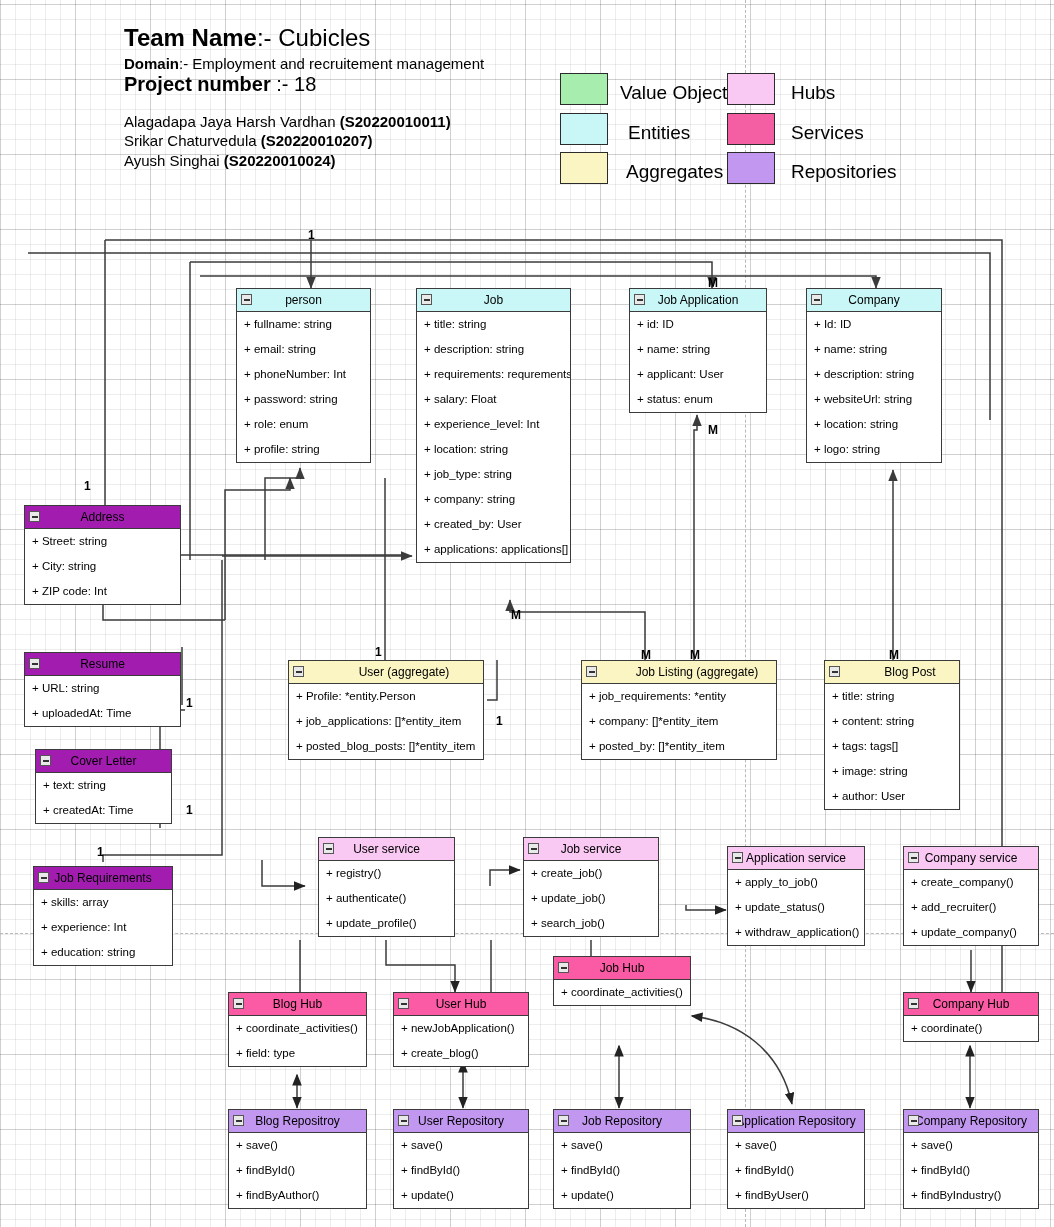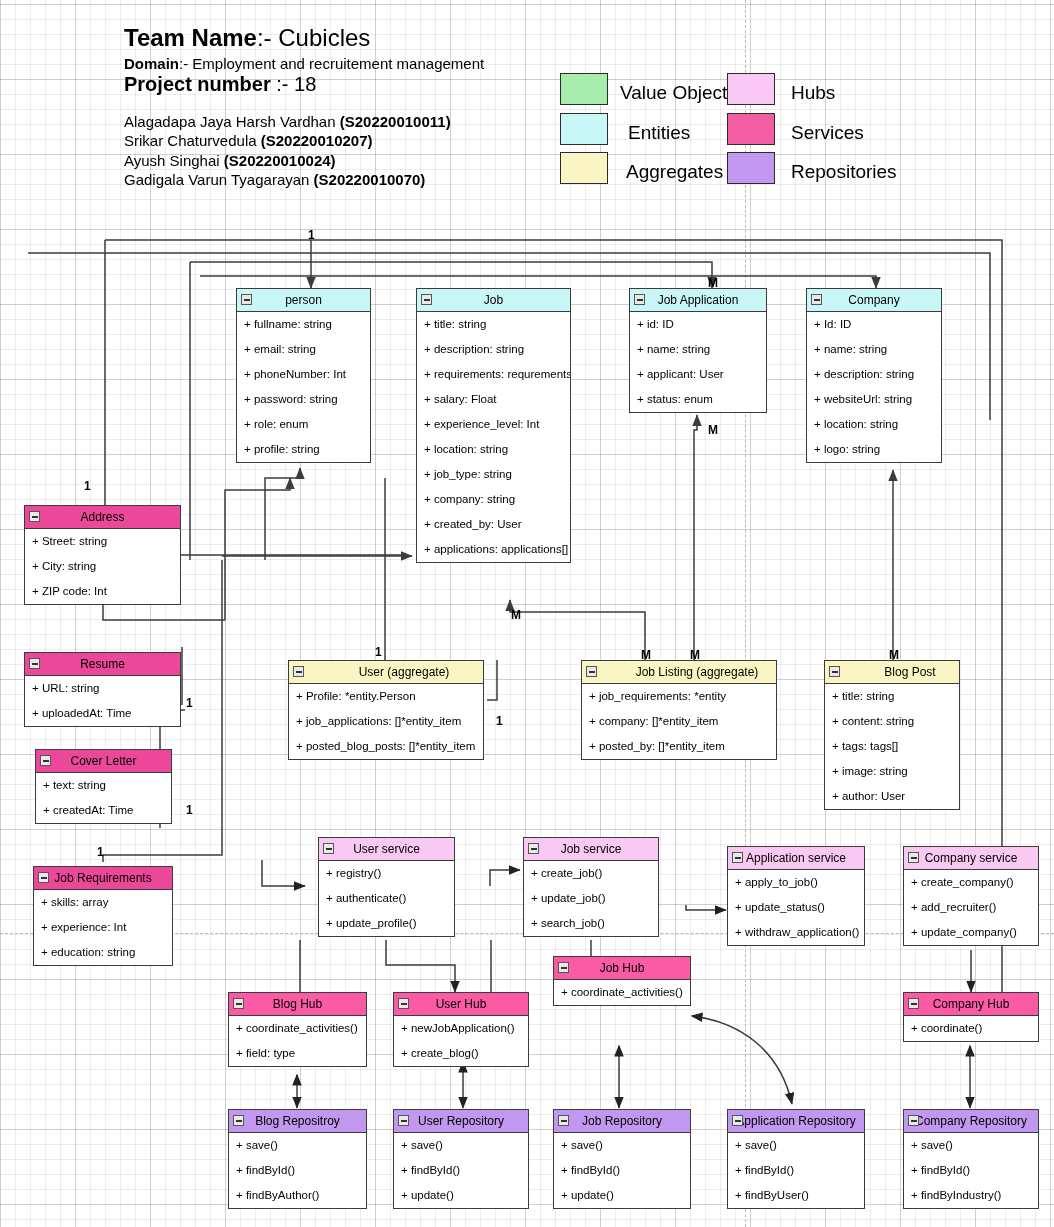--- a/index.html
+++ b/index.html
@@ -68,21 +68,21 @@
     border:1px solid #555;background:#e9e9e9;
   }
   .uml .hdr .minus::after{
     content:"";position:absolute;left:2px;top:4px;width:6px;height:1.6px;background:#333;
   }
   .uml .row{
     box-sizing:border-box;padding:0 0 0 7px;
     height:25px;line-height:25px;white-space:nowrap;overflow:hidden;
   }
   .uml.entity   > .hdr{background:#c9f7f7;}
-  .uml.value    > .hdr{background:#ec4899;}
+  .uml.value    > .hdr{background:#a21caf;}
   .uml.aggregate> .hdr{background:#fbf5c4;padding-left:36px;}
   .uml.service  > .hdr{background:#f9c9f4;}
   .uml.hub      > .hdr{background:#fa5ba4;}
   .uml.repo     > .hdr{background:#c197f0;}
 
   .mult{
     position:absolute;font-size:12px;font-weight:bold;color:#000;
   }
 </style>
 </head>
@@ -153,21 +153,20 @@
 </svg>
 
 <div id="header">
   <div id="title-line"><span class="b">Team Name</span><span>:- </span><span>Cubicles</span></div>
   <div id="domain-line"><span class="b">Domain</span><span>:- Employment and recruitement management</span></div>
   <div id="project-line"><span class="b">Project number</span><span> :- 18</span></div>
   <div id="members">
     <div class="member"><span>Alagadapa Jaya Harsh Vardhan </span><span class="sid">(S20220010011)</span></div>
     <div class="member"><span>Srikar Chaturvedula </span><span class="sid">(S20220010207)</span></div>
     <div class="member"><span>Ayush Singhai </span><span class="sid">(S20220010024)</span></div>
-    <div class="member"><span>Gadigala Varun Tyagarayan </span><span class="sid">(S20220010070)</span></div>
   </div>
 </div>
 
 <div class="legend-swatch" style="left:560px;top:73px;background:#a7eeae;"></div>
 <div class="legend-label" style="left:620px;top:82px;">Value Objects</div>
 <div class="legend-swatch" style="left:560px;top:113px;background:#c9f7f7;"></div>
 <div class="legend-label" style="left:628px;top:122px;">Entities</div>
 <div class="legend-swatch" style="left:560px;top:152px;background:#fbf5c4;"></div>
 <div class="legend-label" style="left:626px;top:161px;">Aggregates</div>
 <div class="legend-swatch" style="left:727px;top:73px;background:#f9c9f4;"></div>

